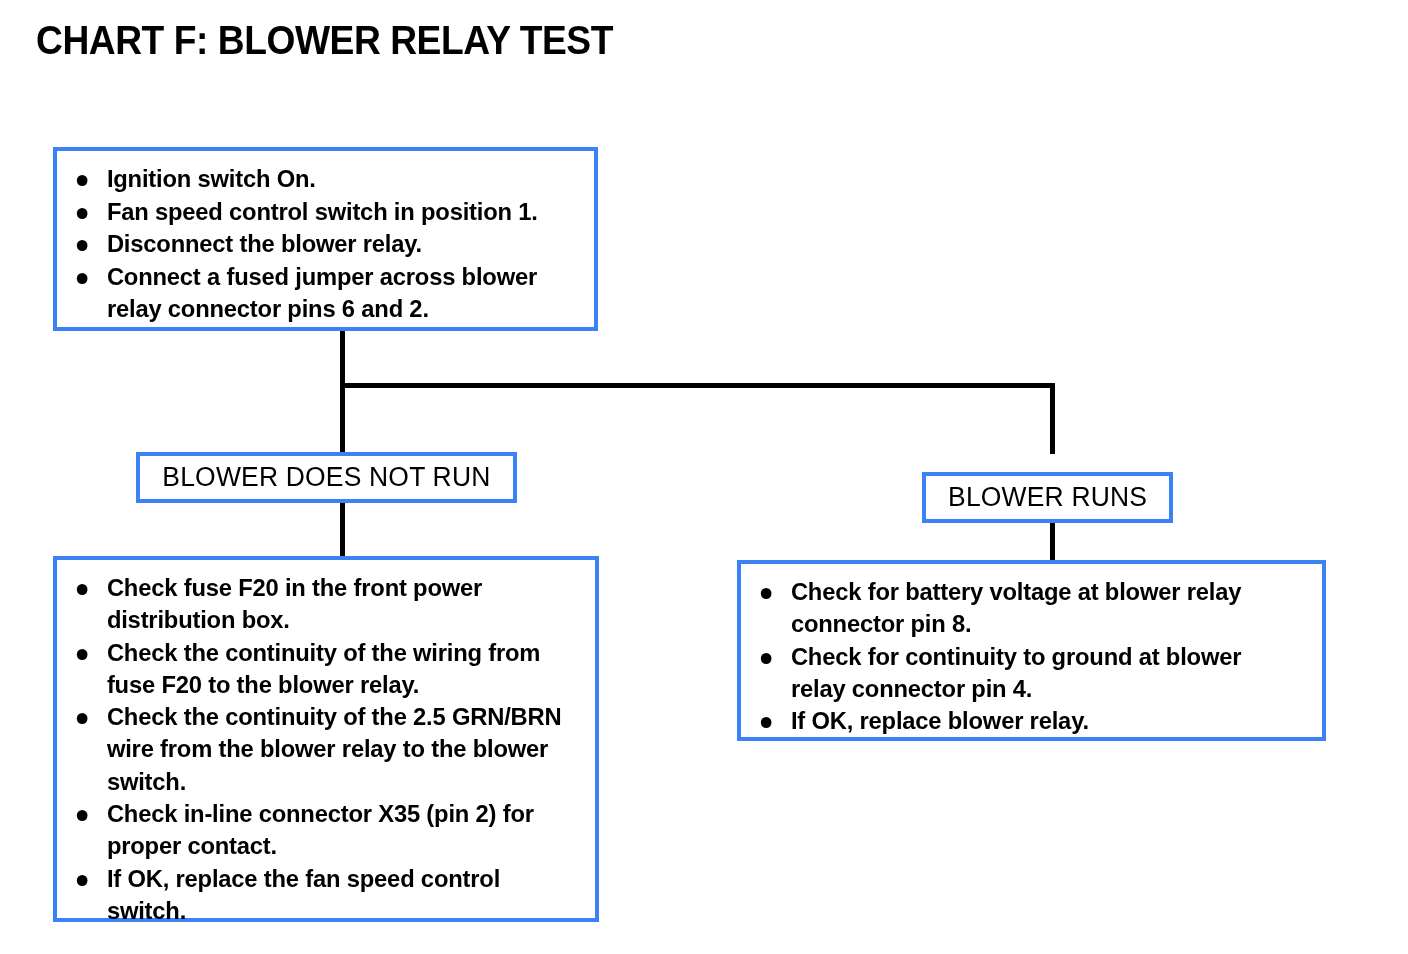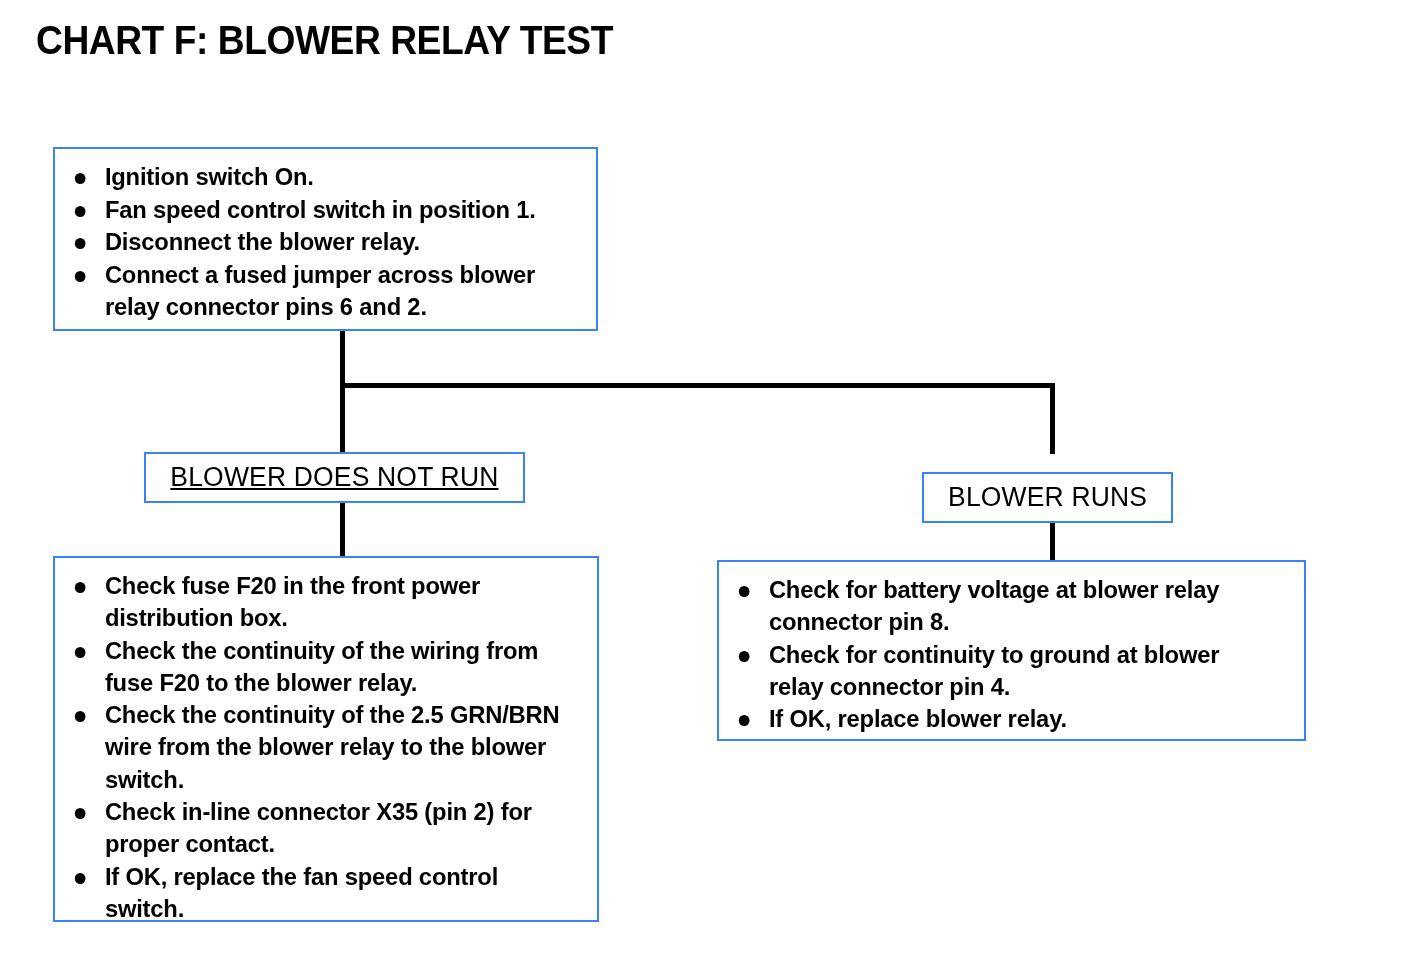--- a/index.html
+++ b/index.html
@@ -37,21 +37,21 @@
     transform: scaleX(0.93);
     transform-origin: left center;
     white-space: nowrap;
     line-height: 1.05;
   }
 
   
   .box {
     position: absolute;
     box-sizing: border-box;
-    border: 2px solid #3b82f6;
+    border: 4px solid #3b82f6;
     background: #ffffff;
     z-index: 2;
   }
 
   
   .bullet-box {
     padding: 12px 10px 10px 14px;
   }
   .bullet-list {
     list-style: none;
@@ -92,33 +92,33 @@
     white-space: nowrap;
     transform: scaleX(0.98);
   }
 
   
   #box-conditions {
     left: 53px;  top: 147px;
     width: 545px; height: 184px;
   }
   #box-blower-does-not-run {
-    left: 144px; top: 452px;
-    width: 381px; height: 51px; text-decoration: underline;
+    left: 136px; top: 452px;
+    width: 381px; height: 51px;
   }
   #box-blower-runs {
     left: 922px; top: 452px;
     width: 251px; height: 51px; margin-top: 20px;
   }
   #box-does-not-run-actions {
     left: 53px;  top: 556px;
     width: 546px; height: 366px;
   }
   #box-runs-actions {
-    left: 717px; top: 560px;
+    left: 737px; top: 560px;
     width: 589px; height: 181px;
   }
 
   
   .conn {
     position: absolute;
     background: #000000;
     z-index: 1;
   }
   .conn-v { width: 5px; }

